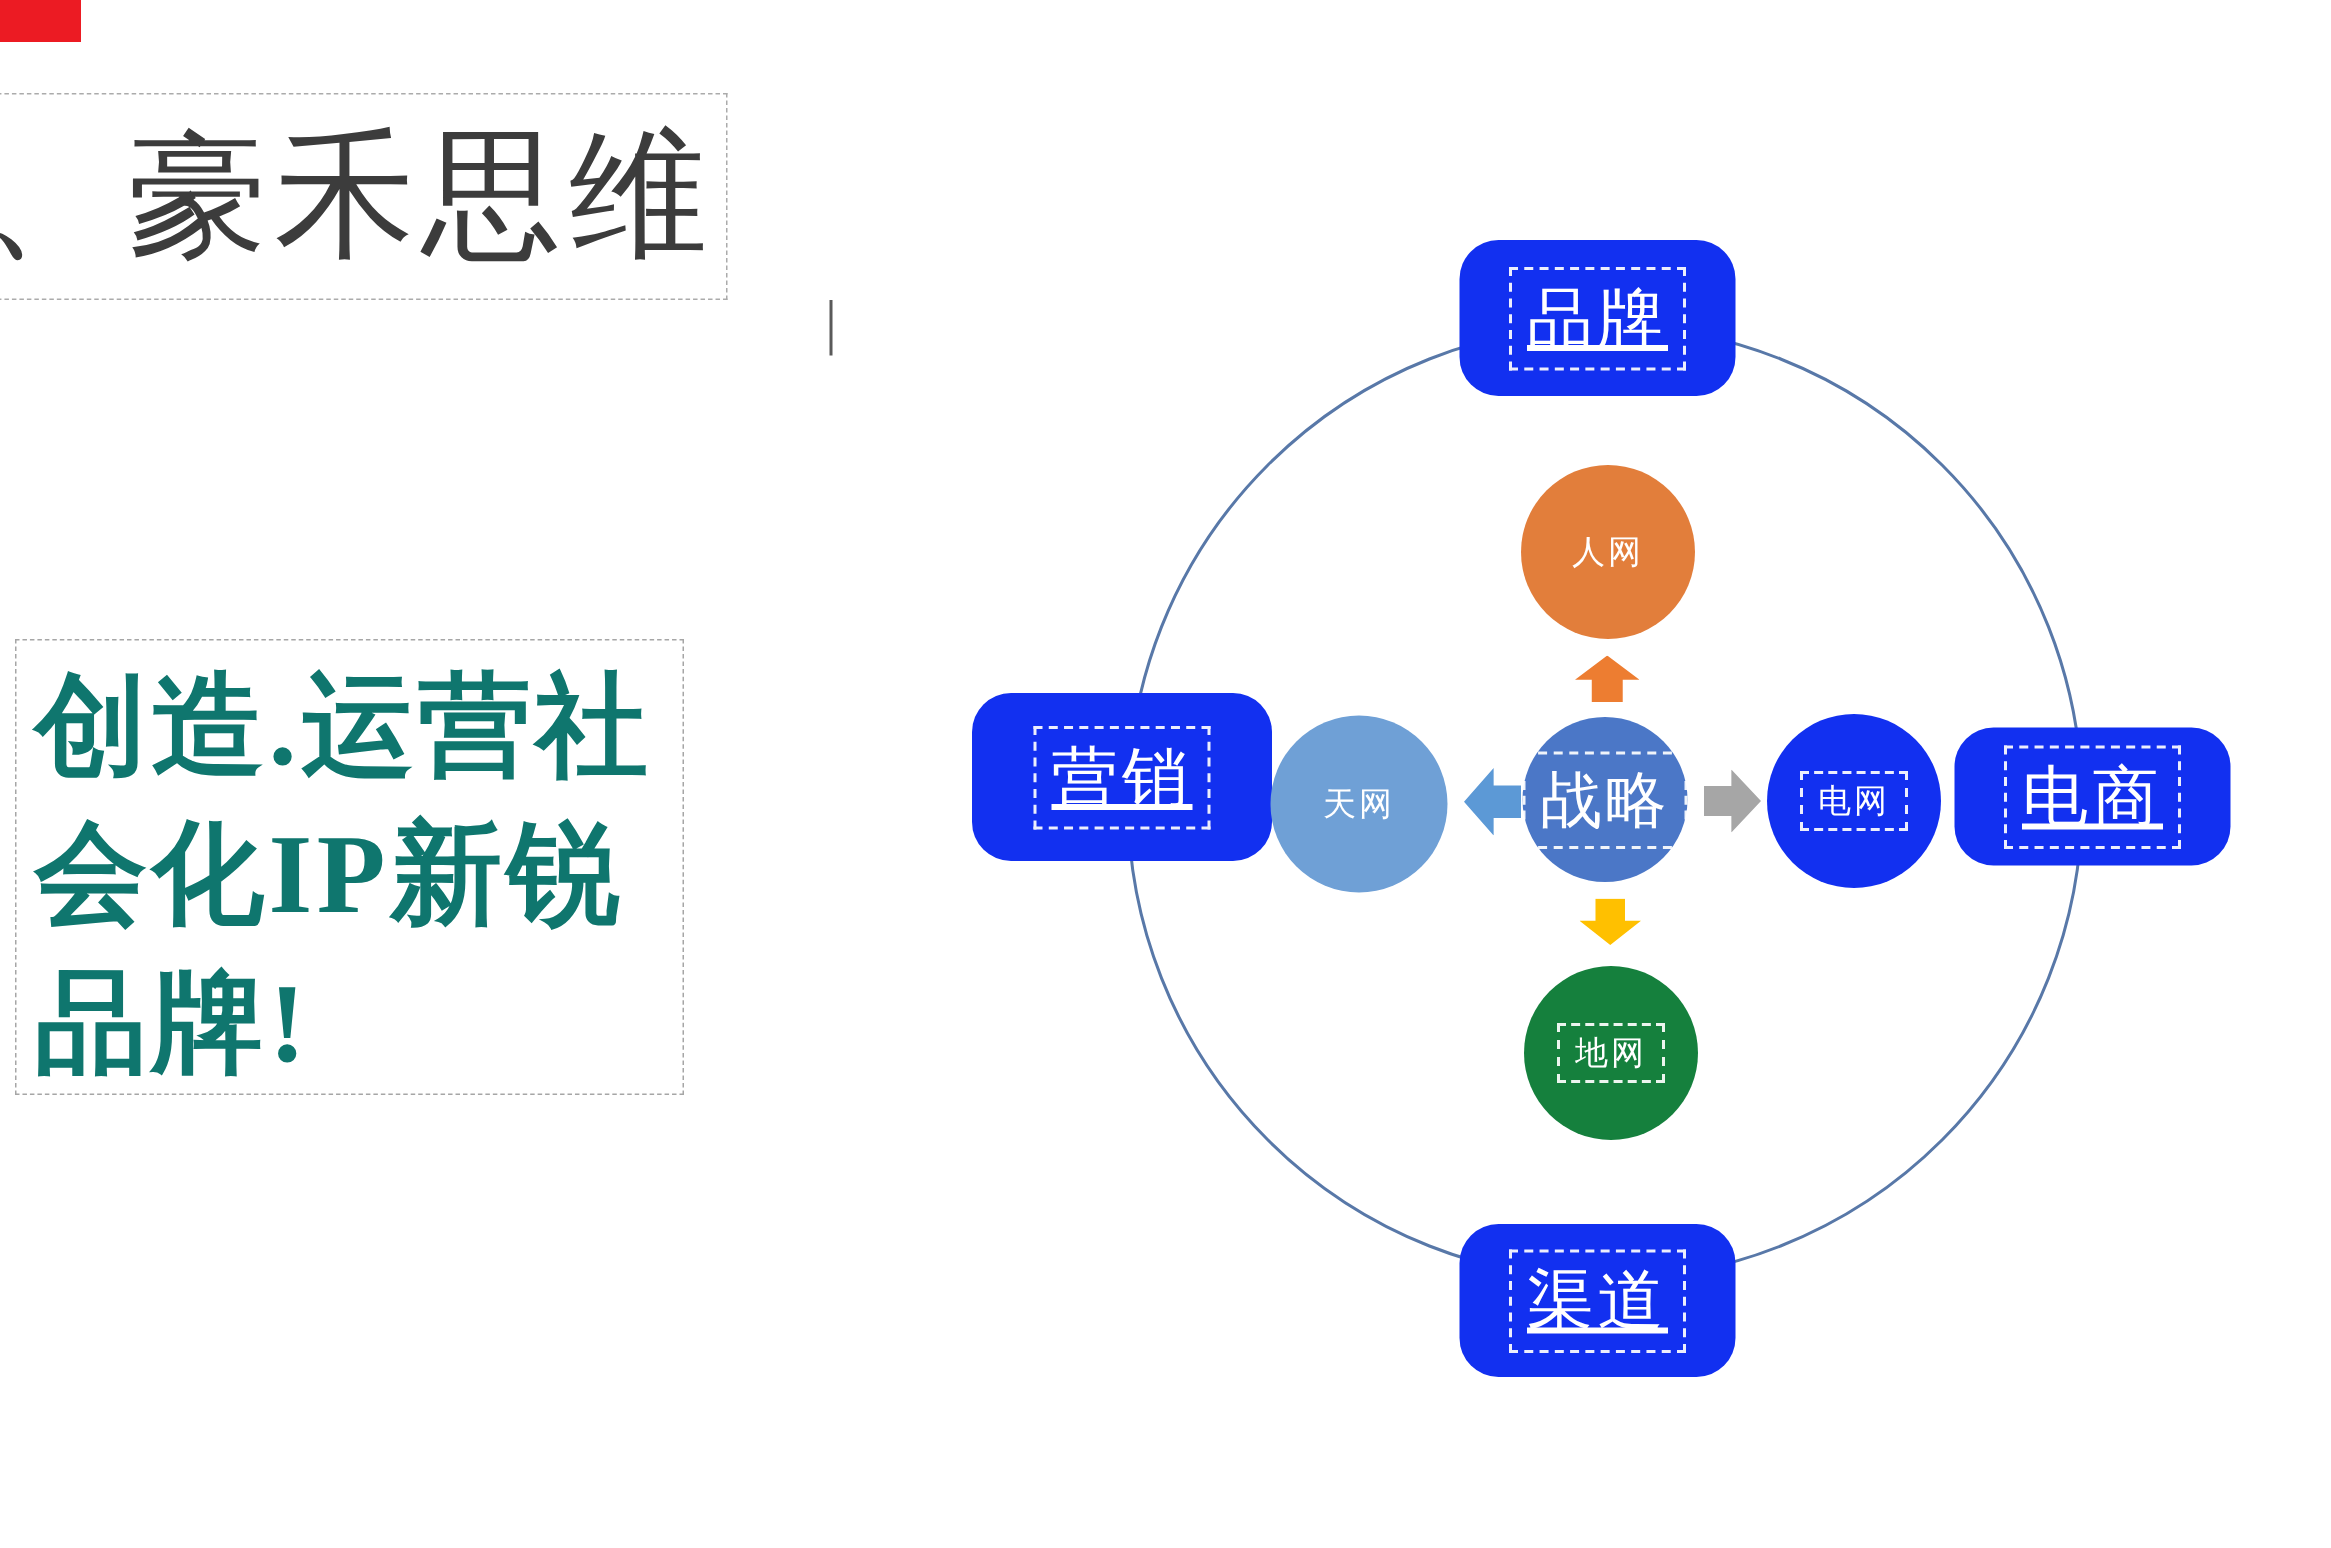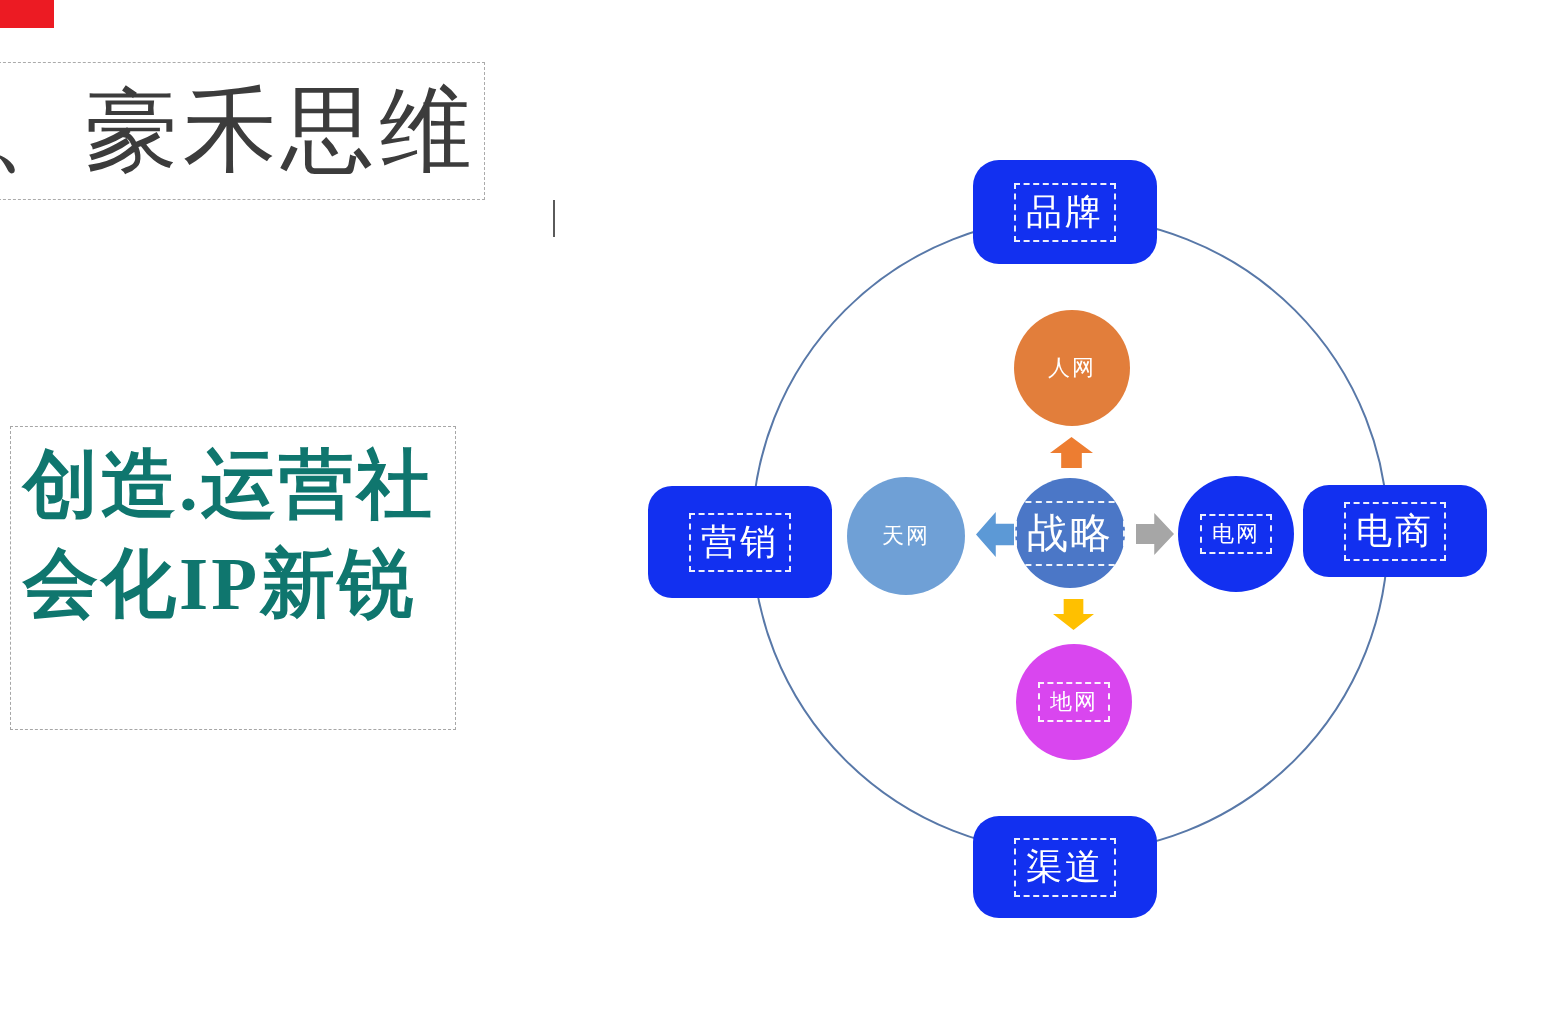--- a/index.html
+++ b/index.html
@@ -50,38 +50,38 @@
   
   .outer-ring{
     position:absolute;left:751px;top:216px;width:638px;height:638px;
     border:2px solid #5878A8;border-radius:50%;
     box-sizing:border-box;
   }
   .label-box{
     position:absolute;
     background:#1230F0;border-radius:26px;
     display:flex;align-items:center;justify-content:center;
-    color:#ffffff;font-size:36px;letter-spacing:3px;
+    color:#ffffff;font-size:44px;letter-spacing:3px;text-decoration:underline;
   }
   .box-top{left:973px;top:160px;width:184px;height:104px;}
-  .box-left{left:648px;top:486px;width:184px;height:112px;border-radius:24px;}
+  .box-left{left:648px;top:462px;width:200px;height:112px;}
   .box-right{left:1303px;top:485px;width:184px;height:92px;}
   .box-bottom{left:973px;top:816px;width:184px;height:102px;}
 
   .node{
     position:absolute;border-radius:50%;
     display:flex;align-items:center;justify-content:center;
     color:#ffffff;font-size:22px;letter-spacing:2px;
     white-space:nowrap;
   }
   .node-center{left:1015px;top:478px;width:110px;height:110px;background:#4B77C7;font-size:41px;}
   .node-top{left:1014px;top:310px;width:116px;height:116px;background:#E27E3B;}
   .node-left{left:847px;top:477px;width:118px;height:118px;background:#6FA0D6;}
   .node-right{left:1178px;top:476px;width:116px;height:116px;background:#1230F0;}
-  .node-bottom{left:1016px;top:644px;width:116px;height:116px;background:#d946ef;}
+  .node-bottom{left:1016px;top:644px;width:116px;height:116px;background:#15803d;}
 
   
   .selbox{
     border:2px dashed rgba(255,255,255,0.92);
     padding:3px 10px;
   }
   .plainlabel{padding:3px 10px;}
 
   
   .arrow{position:absolute;}
@@ -111,20 +111,21 @@
 
   <div class="title-box">
     <span class="title-text">、豪禾思维</span>
   </div>
 
   <div class="caret"></div>
 
   <div class="tagline-box">
     <div class="tagline-line">创造.运营社</div>
     <div class="tagline-line">会化IP新锐</div>
+    <div class="tagline-line">品牌!</div>
   </div>
 
   <div>
 
     <div class="outer-ring"></div>
 
     <div class="label-box box-top">
       <span class="selbox">品牌</span>
     </div>
     <div class="label-box box-left">

